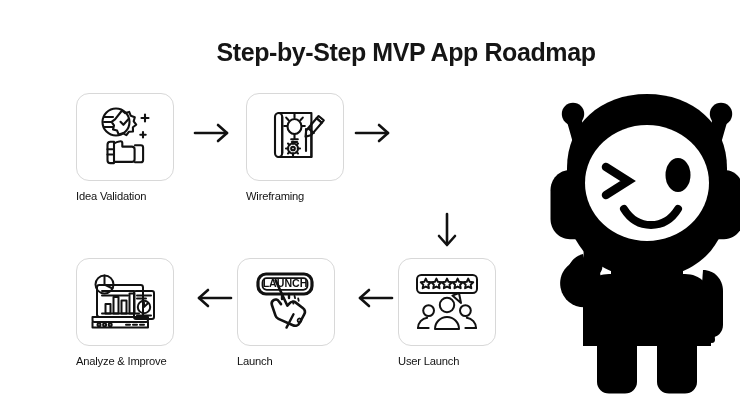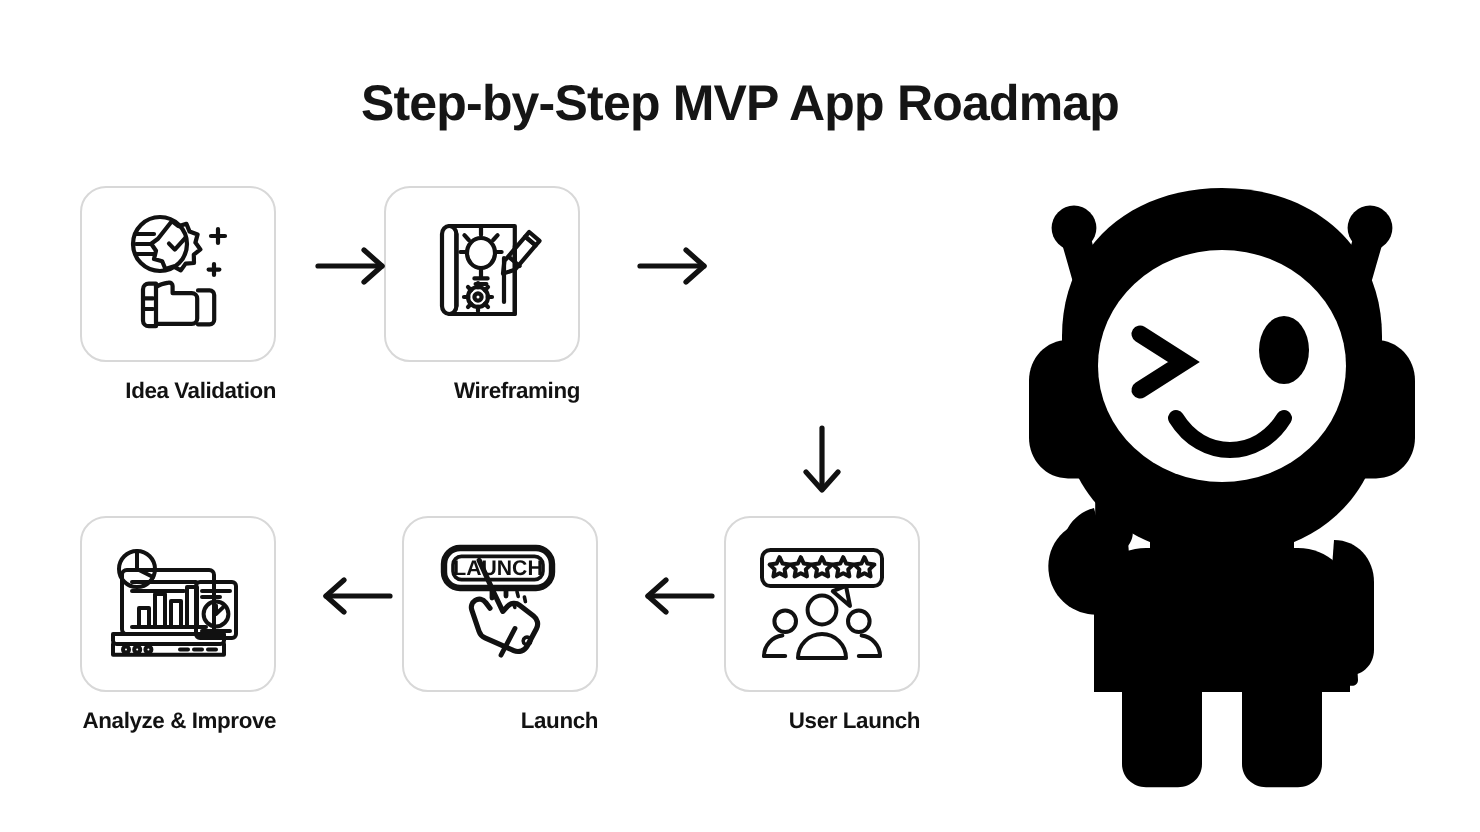--- a/index.html
+++ b/index.html
@@ -14,20 +14,21 @@
     overflow: hidden;
     font-family: "Liberation Sans", sans-serif;
     color: #111111;
     -webkit-font-smoothing: antialiased;
   }
   #canvas {
     position: absolute;
     inset: 0;
     width: 664px;
     height: 416px;
+    margin-left: 36px;
   }
 
   
   #page-title {
     position: absolute;
     top: 38px;
     left: 0;
     width: 740px;
     text-align: center;
     font-size: 25px;
@@ -49,31 +50,31 @@
     border: 1.2px solid #d8d8d8;
     border-radius: 13px;
     background: #ffffff;
     display: flex;
     align-items: center;
     justify-content: center;
   }
   .step-card svg { display: block; }
   .step-label {
     margin-top: 9px;
-    text-align: right;
+    text-align: left;
     font-size: 11.2px;
-    font-weight: 700;
+    font-weight: 400;
     letter-spacing: -0.2px;
     color: #121212;
     white-space: nowrap;
   }
 
   
   #step-1 { left: 40px;  top: 93px; }
-  #step-2 { left: 192px; top: 93px; }
+  #step-2 { left: 210px; top: 93px; }
   #step-3 { left: 362px; top: 93px; }
   
   #step-4 { left: 362px; top: 258px; }
   #step-5 { left: 201px; top: 258px; }
   #step-6 { left: 40px;  top: 258px; }
 
   
   .arrow { position: absolute; }
   #arrow-1 { left: 157px; top: 122px; }
   #arrow-2 { left: 318px; top: 122px; }

